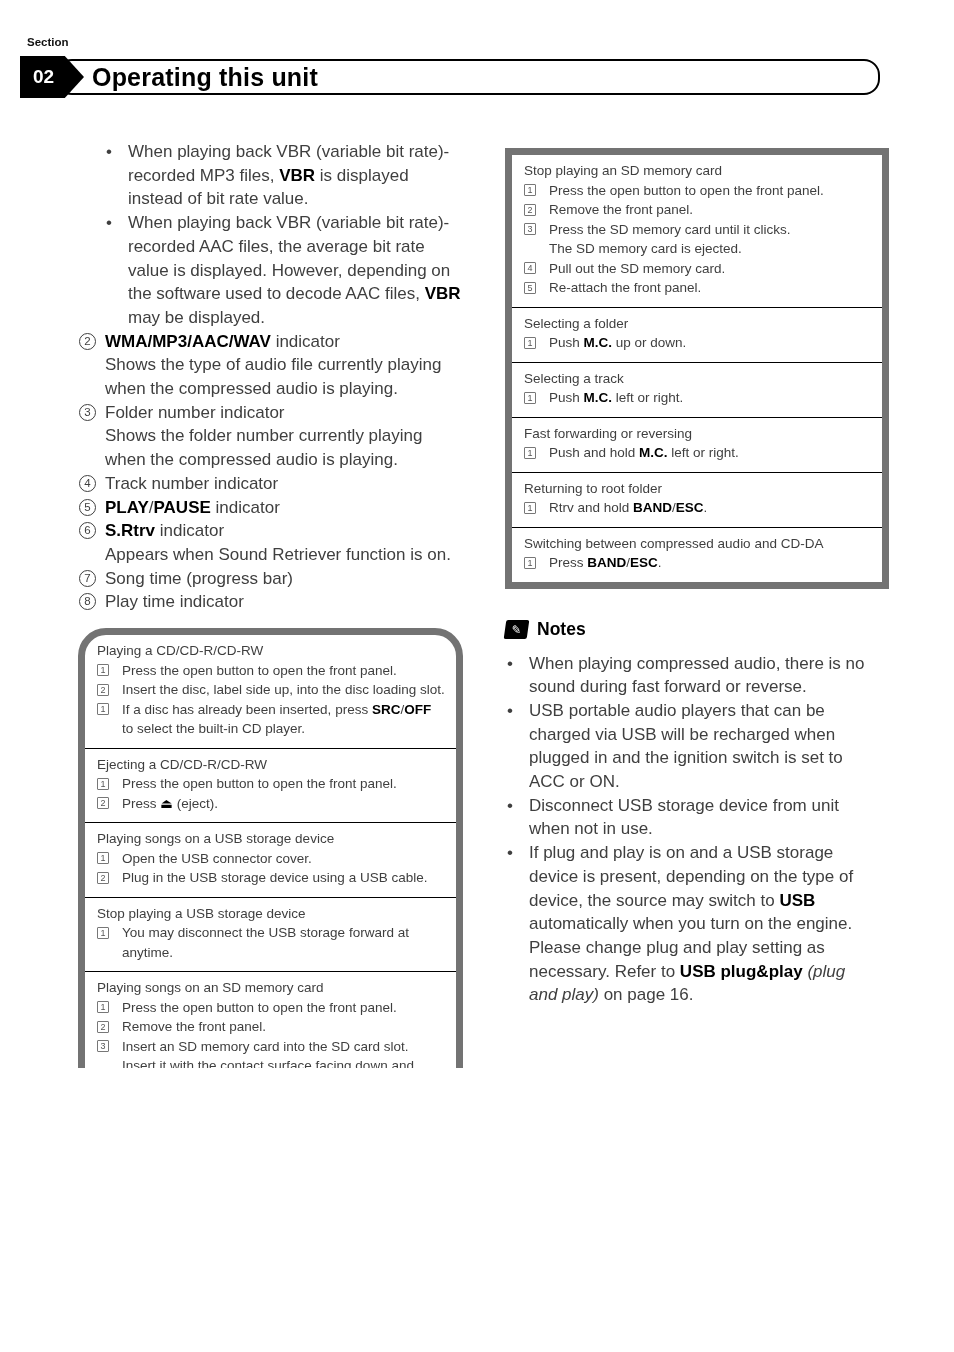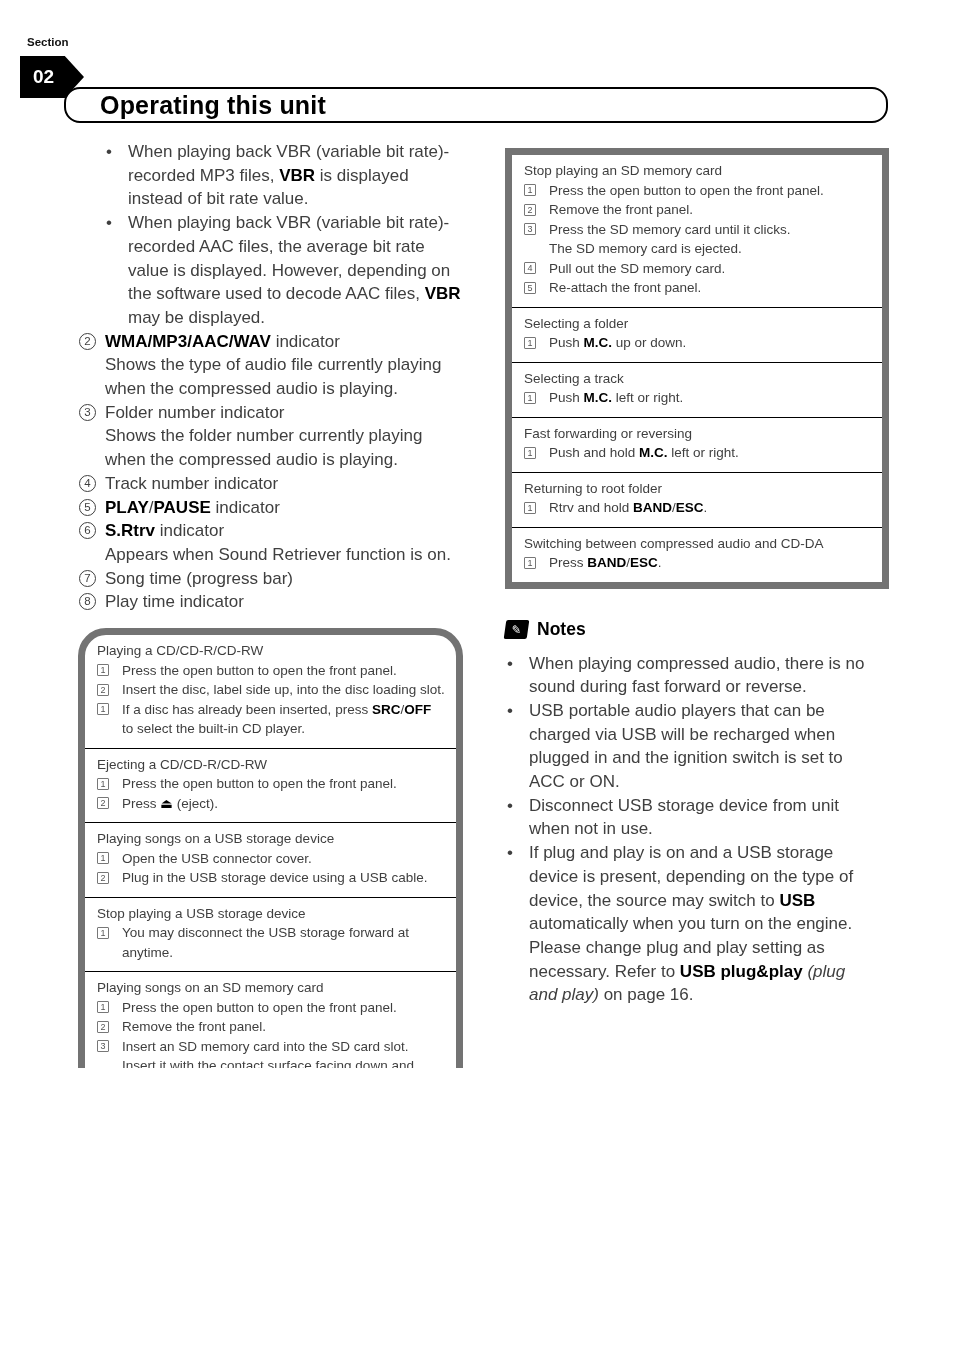--- a/index.html
+++ b/index.html
@@ -1,21 +1,21 @@
 <!DOCTYPE html>
 <html><head>
 <meta charset="utf-8">
 <style>
   *{box-sizing:border-box;margin:0;padding:0;}
   html,body{background:#fff;}
   body{font-family:"Liberation Sans","DejaVu Sans",sans-serif;color:#3f3f3f;}
   .page{position:relative;width:954px;height:1068px;background:#fff;overflow:hidden;}
 
   .section-label{position:absolute;left:27px;top:36px;font-size:11.5px;font-weight:bold;color:#111;}
-  .title-frame{position:absolute;left:64px;top:59px;width:824px;height:36px;border:2px solid #000;border-radius:16px;display:flex;align-items:center;padding-left:34px;background:#fff;margin-top:28px;}
+  .title-frame{position:absolute;left:56px;top:59px;width:824px;height:36px;border:2px solid #000;border-radius:16px;display:flex;align-items:center;padding-left:34px;background:#fff;}
   .title{font-size:25px;font-weight:bold;color:#000;letter-spacing:0.2px;}
   .section-tab{position:absolute;left:20px;top:56px;width:64px;height:42px;background:#000;clip-path:polygon(0 0,70% 0,100% 50%,70% 100%,0 100%);color:#fff;font-size:19px;font-weight:bold;display:flex;align-items:center;padding-left:13px;z-index:2;text-align:right;}
 
   .col{position:absolute;}
   .col.left{left:78px;top:140px;width:385px;}
   .col.right{left:505px;top:148px;width:384px;}
 
   .bullets{list-style:none;font-size:17px;line-height:23.7px;}
   .bullets li{position:relative;padding-left:50px;}
   .bullets .dot{position:absolute;left:28px;color:#3f3f3f;}

